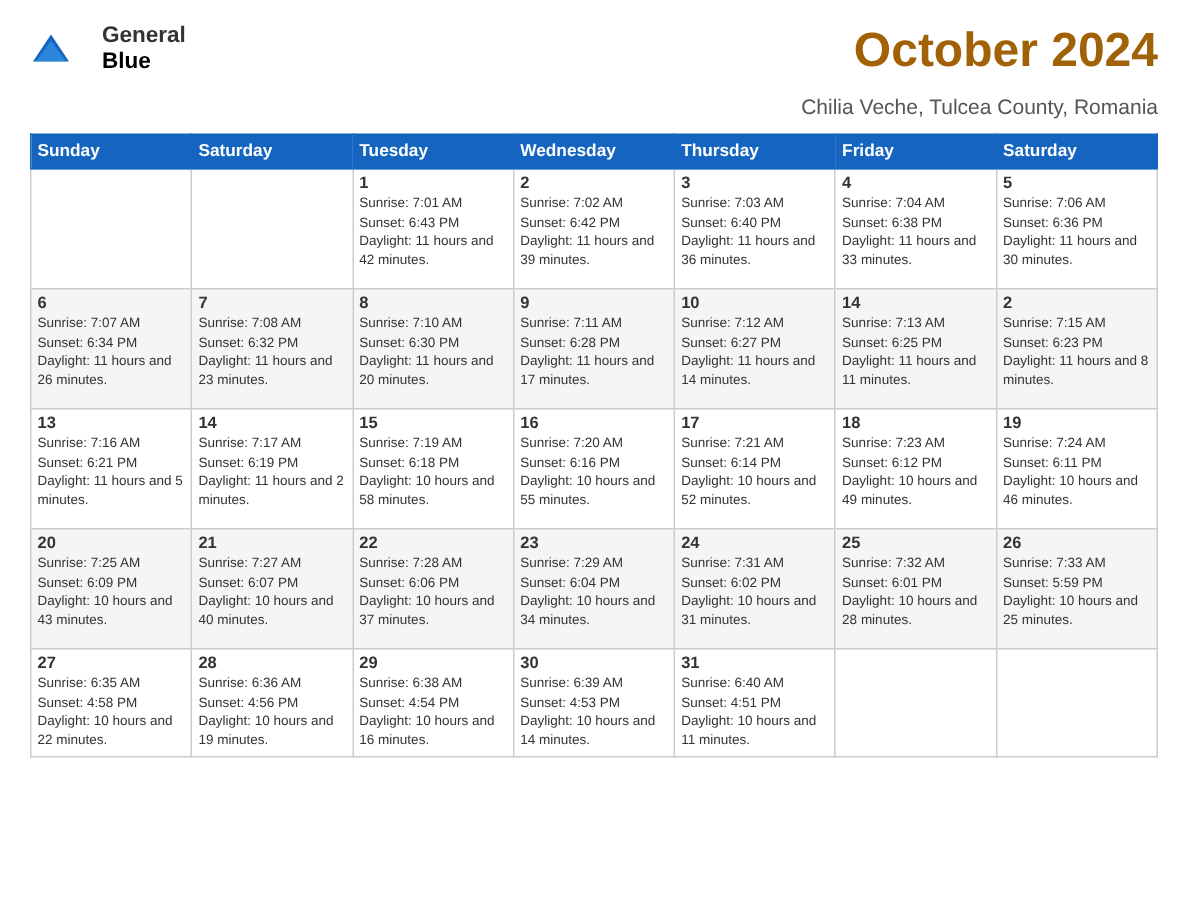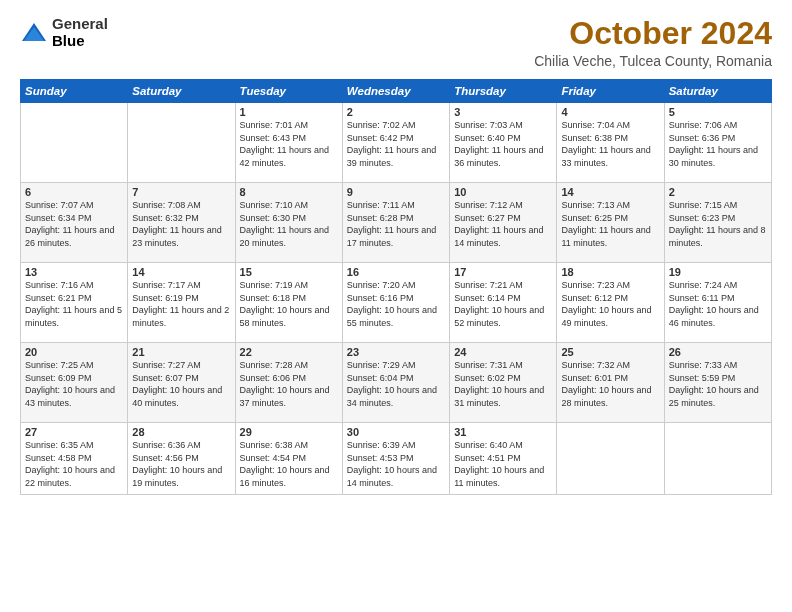--- a/index.html
+++ b/index.html
@@ -18,21 +18,21 @@
     }
     .header {
       display: flex;
       justify-content: space-between;
       align-items: flex-start;
       margin-bottom: 10px;
     }
     .logo {
       display: flex;
       align-items: center;
-      gap: 4px;
+      gap: 20px;
     }
     .logo-text {
       display: flex;
       flex-direction: column;
       line-height: 1.1;
     }
     .logo-general {
       font-size: 15px;
       font-weight: bold;
       color: #333;
@@ -51,36 +51,35 @@
     }
     .main-title {
       font-size: 32px;
       font-weight: bold;
       color: #a16207;
       line-height: 1.1;
     }
     .subtitle {
       font-size: 14px;
       color: #555;
-      margin-top: 2px;
+      margin-top: 12px;
     }
     table {
       width: 100%;
       border-collapse: collapse;
       table-layout: fixed;
     }
     thead tr th {
       background: #1565c0;
       color: #fff;
       font-size: 11.5px;
       font-weight: bold;
       padding: 5px 4px;
       text-align: left;
       border: 1px solid #1565c0;
-      font-style: italic;
     }
     tbody tr td {
       border: 1px solid #ccc;
       vertical-align: top;
       padding: 3px 4px;
       font-size: 9.5px;
       color: #333;
       height: 80px;
     }
     tbody tr:last-child td {

